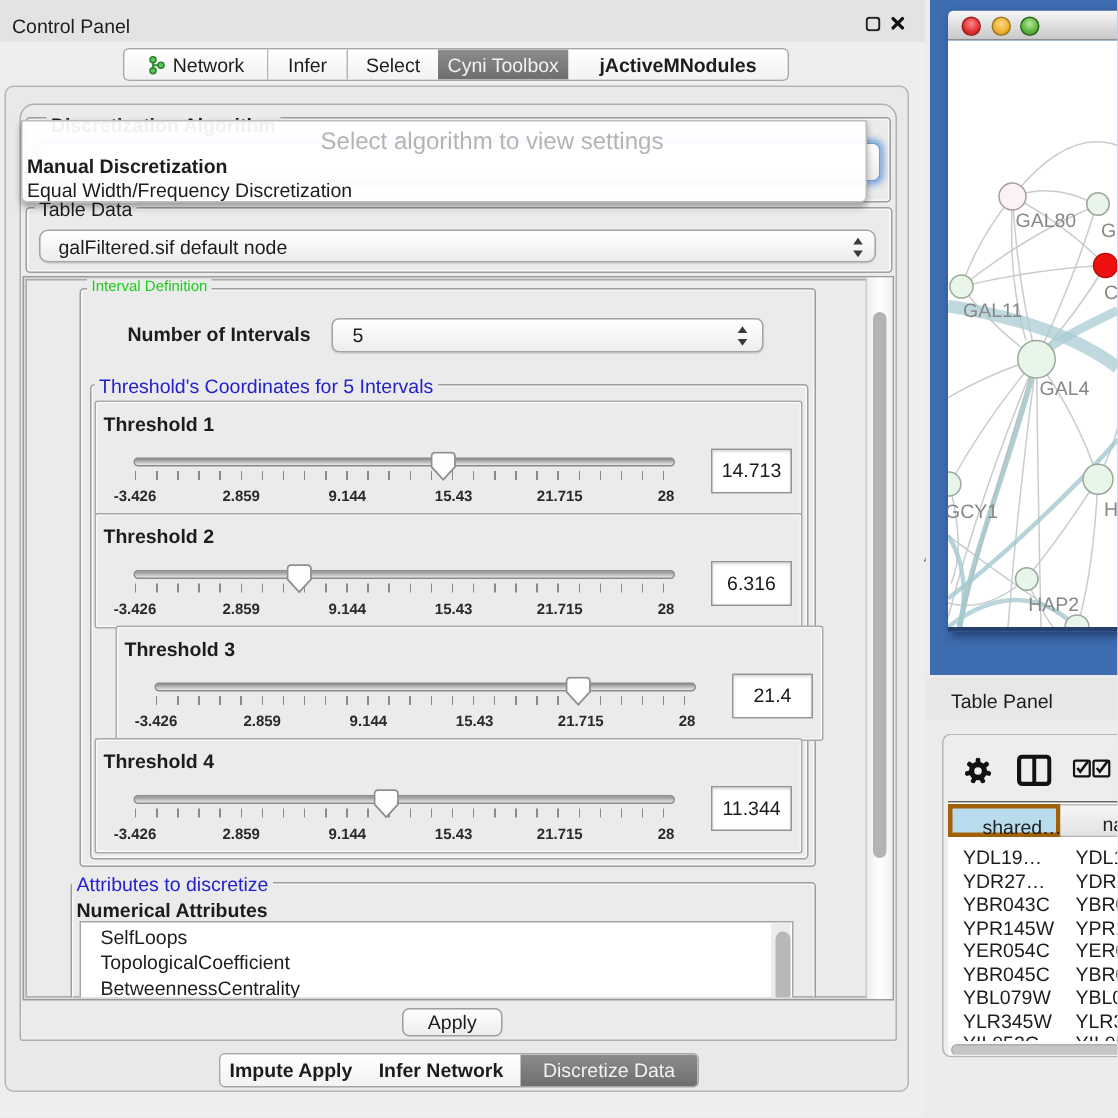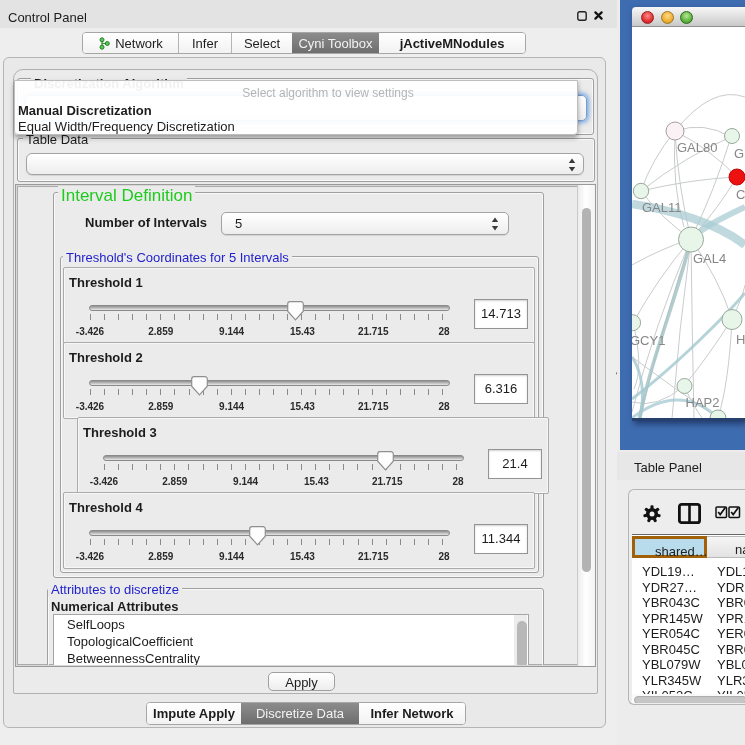--- a/index.html
+++ b/index.html
@@ -56,35 +56,36 @@
 
   <div class="ab" style="left:13px;top:69px;width:585px;height:625px;background:#ebebeb;border:1px solid #b0b0b0;border-radius:10px 10px 2px 2px;box-sizing:border-box;"></div>
 
   <div class="ab etched" style="left:17px;top:78px;width:575px;height:55px;"></div>
   <div class="ab t13 bold" style="left:31px;top:76px;background:#ebebeb;padding:0 3px;">Discretization Algorithm</div>
   <div class="ab combo" style="left:25px;top:95px;width:562px;height:26px;box-sizing:border-box;border:1px solid #6f9fd1;box-shadow:0 0 4px 2px rgba(90,145,220,0.75);"></div>
 
   <div class="ab etched" style="left:17px;top:138px;width:576px;height:42px;"></div>
   <div class="ab t13" style="left:23px;top:132px;background:#ebebeb;padding:0 3px;">Table Data</div>
   <div class="ab combo" style="left:26px;top:153px;width:558px;height:22px;box-sizing:border-box;border-radius:6px;">
+    <div class="t13" style="position:absolute;left:12px;top:3px;">galFiltered.sif default node</div>
     <svg style="position:absolute;right:7px;top:4px;" width="8" height="14" viewBox="0 0 8 14">
       <path d="M4 0.5 L7.2 5 L0.8 5 Z" fill="#3a3a3a"></path>
         <path d="M4 13.5 L7.2 9 L0.8 9 Z" fill="#3a3a3a"></path>
     </svg>
   </div>
 
   <div class="ab" style="left:15px;top:184px;width:581px;height:483px;border:1px solid #9a9a9a;background:#ebebeb;box-shadow:inset 0 0 0 1px #d8d8d8, inset 0 0 0 2px #ababab;box-sizing:border-box;"></div>
 
   <div class="ab" style="left:577px;top:185px;width:18px;height:481px;background:linear-gradient(to right,#ececec,#ffffff 45%,#f2f2f2);border-left:1px solid #c9c9c9;box-sizing:border-box;"></div>
   <div class="ab" style="left:582px;top:208px;width:9px;height:364px;background:#b3b3b3;border-radius:5px;"></div>
 
   <div class="ab" style="left:18px;top:185px;width:558px;height:480px;overflow:hidden;">
 
     <div class="ab etched" style="left:35px;top:7px;width:489px;height:384px;"></div>
-    <div class="ab" style="left:40px;top:1px;background:#ebebeb;padding:0 3px;font-size:17px;color:#1ecb1e;">Interval Definition</div>
+    <div class="ab" style="left:40px;top:1px;background:#ebebeb;padding:0 3px;font-size:10px;color:#1ecb1e;">Interval Definition</div>
     <div class="ab t13 bold" style="left:67px;top:30px;">Number of Intervals</div>
     <div class="ab combo" style="left:203px;top:27px;width:288px;height:23px;box-sizing:border-box;">
       <div class="t13" style="position:absolute;left:13px;top:3px;">5</div>
       <svg style="position:absolute;right:9px;top:4px;" width="8" height="14" viewBox="0 0 8 14">
         <path d="M4 0.5 L7.2 5 L0.8 5 Z" fill="#3a3a3a"></path>
           <path d="M4 13.5 L7.2 9 L0.8 9 Z" fill="#3a3a3a"></path>
       </svg>
     </div>
 
     <div class="ab etched" style="left:42px;top:71px;width:477px;height:315px;"></div>
@@ -162,26 +163,26 @@
       <div style="position:absolute;right:1px;top:6px;width:10px;height:47px;background:#b8b8b8;border-radius:5px;"></div>
     </div>
   </div>
 
   <div class="ab" style="left:268px;top:672px;width:67px;height:19px;background:linear-gradient(#ffffff,#ededed);border:1px solid #9f9f9f;border-radius:5px;box-sizing:border-box;text-align:center;">
     <span class="t13" style="line-height:17px;">Apply</span>
   </div>
 
   <div class="ab" style="left:146px;top:702px;width:320px;height:23px;border:1px solid #a6a6a6;border-radius:4px;background:#fff;display:flex;overflow:hidden;box-sizing:border-box;">
     <div class="seg seglight bold" style="width:94px;">Impute Apply</div>
+    <div class="seg seglight bold" style="flex:1;">Infer Network</div>
     <div class="seg segdark" style="width:118px;">Discretize Data</div>
-    <div class="seg seglight bold" style="flex:1;">Infer Network</div>
   </div>
 
   <div class="ab" style="left:14px;top:80px;width:564px;height:55px;background:rgba(255,255,255,0.94);border:1px solid #bdbdbd;border-radius:0 0 4px 4px;box-shadow:0 3px 5px rgba(0,0,0,0.35);box-sizing:border-box;">
-    <div style="position:absolute;left:32px;top:5px;width:100%;text-align:center;font-size:12px;color:#b4b4b4;">Select algorithm to view settings</div>
+    <div style="position:absolute;left:32px;top:5px;width:100%;text-align:center;font-size:16px;color:#b4b4b4;">Select algorithm to view settings</div>
     <div class="t13 bold" style="position:absolute;left:3px;top:22px;">Manual Discretization</div>
     <div class="t13" style="position:absolute;left:3px;top:38px;">Equal Width/Frequency Discretization</div>
   </div>
 </div>
 
 <svg class="ab" style="left:615px;top:369.5px;" width="5" height="5" viewBox="0 0 7 7">
   <path d="M1.2 6 L3.5 0.8 L5.8 6" fill="#555"></path>
 </svg>
 
 <div class="ab" style="left:617px;top:0;width:128px;height:745px;background:#ececec;">

